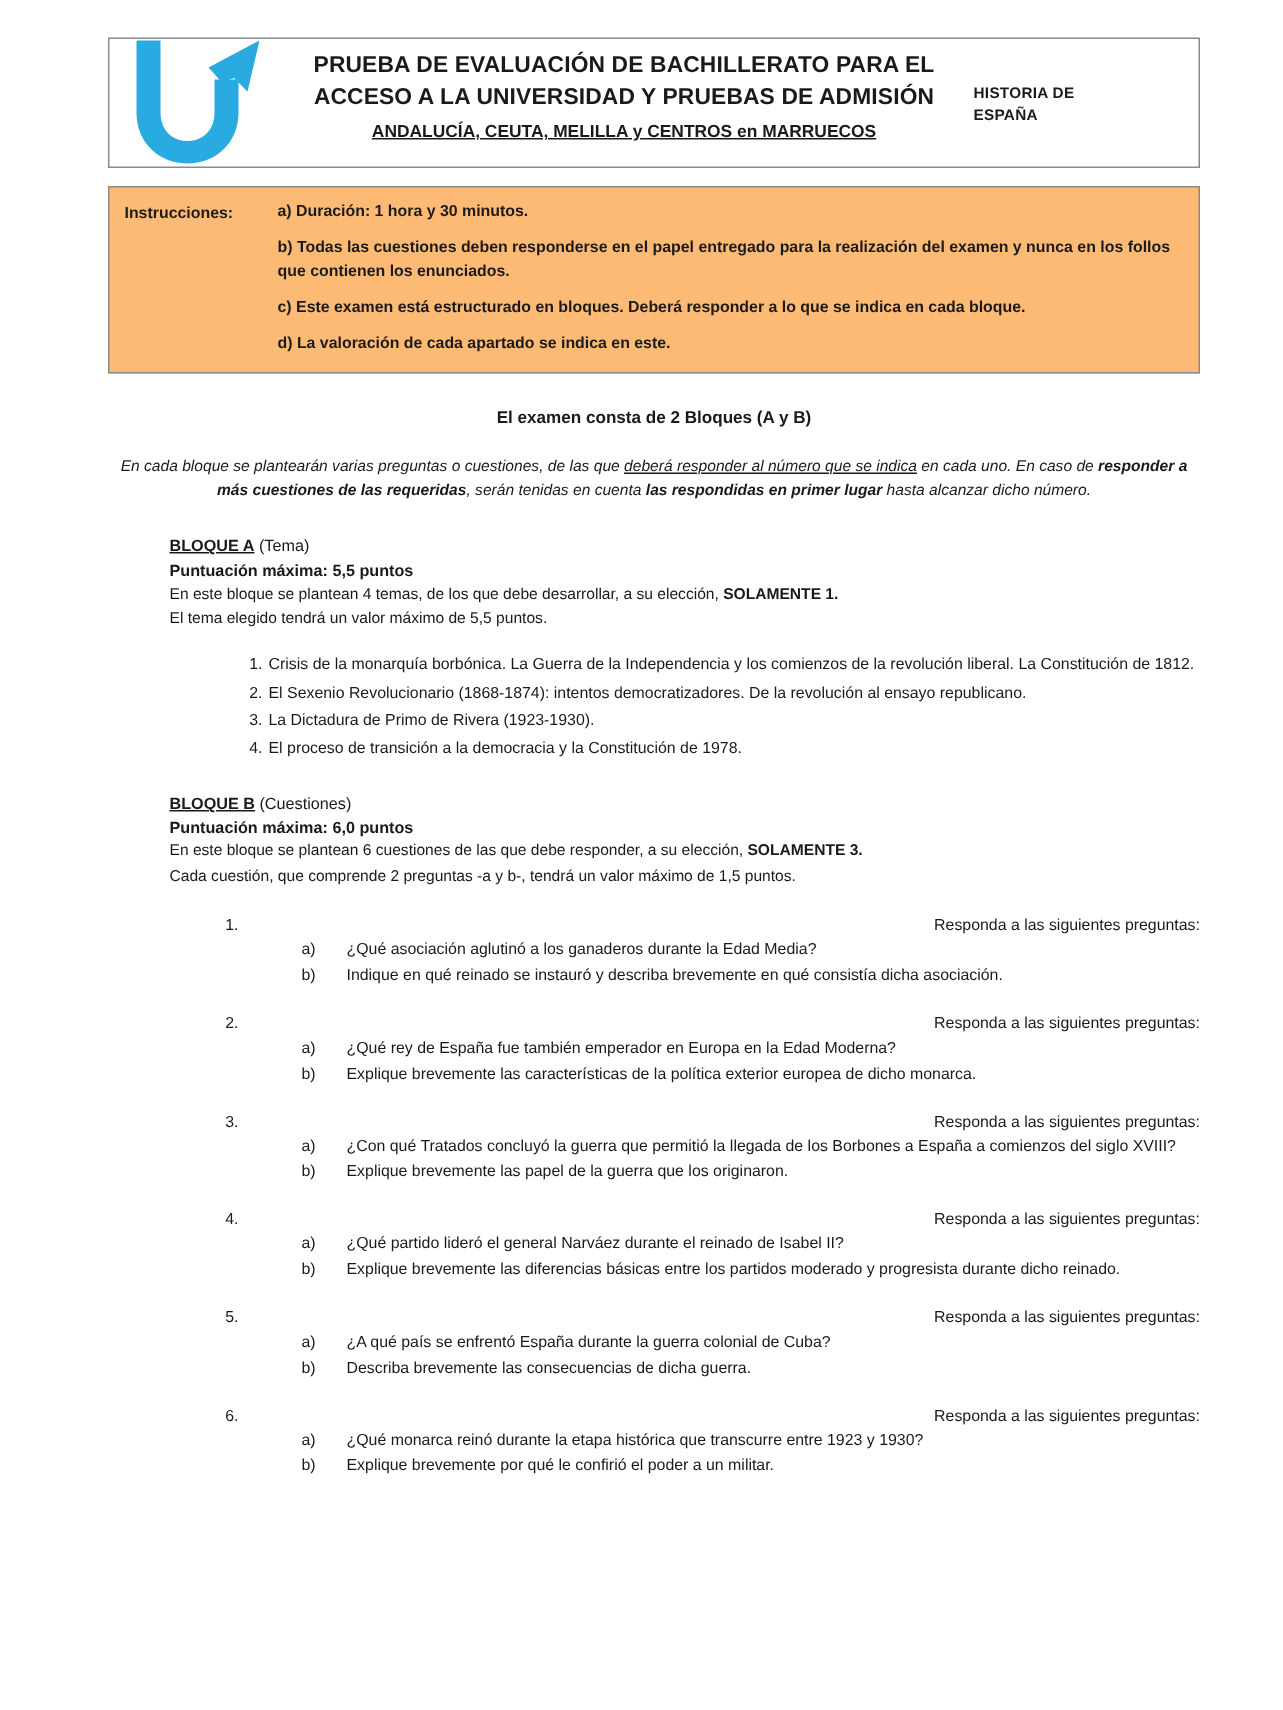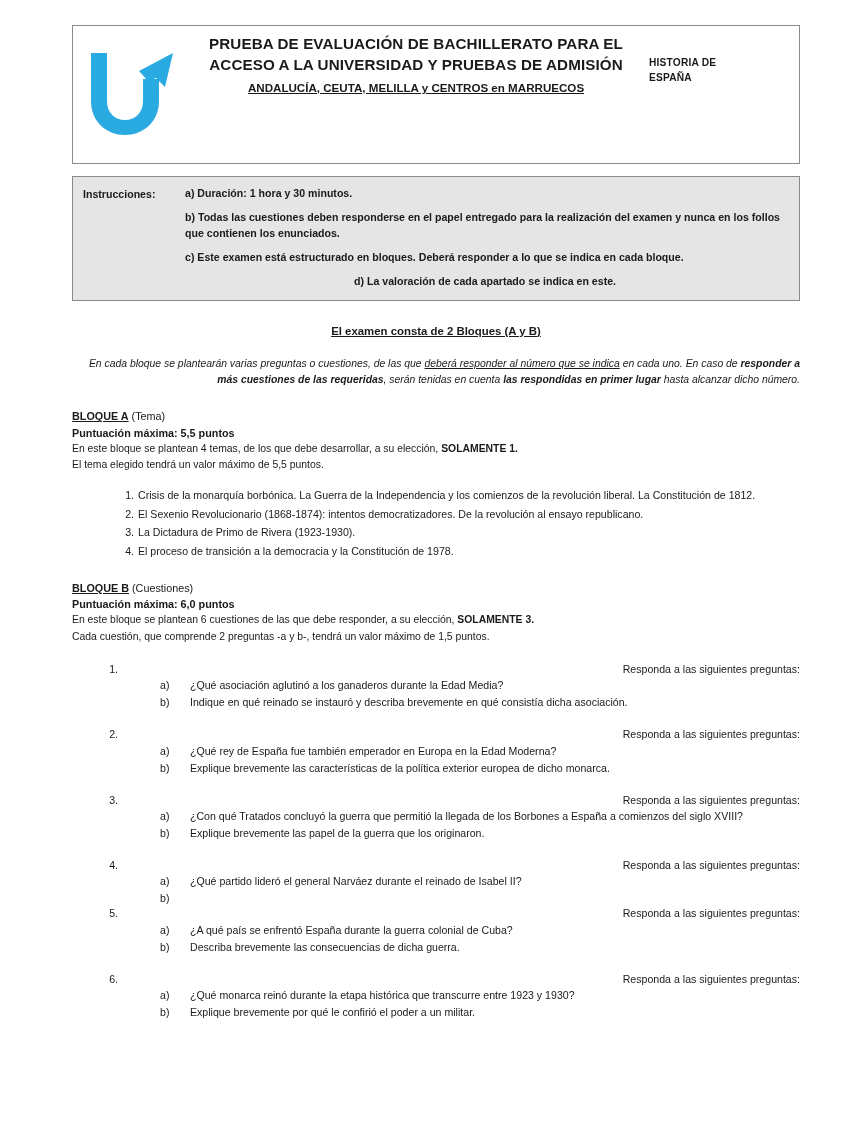--- a/index.html
+++ b/index.html
@@ -24,21 +24,21 @@
     left: 72px;
     top: 25px;
     width: 728px;
   }
 
   
   .header-box {
     border: 1px solid #8a8a8a;
     display: flex;
     align-items: stretch;
-    height: 139px;
+    height: 87px;
     box-sizing: border-box;
     background: #fff;
   }
   .logo-cell {
     width: 110px;
     flex: 0 0 110px;
     display: flex;
     align-items: center;
     justify-content: center;
     padding-left: 4px;
@@ -91,21 +91,21 @@
     letter-spacing: 0.2px;
   }
 
   
   .instructions-box {
     margin-top: 12px;
     border: 1px solid #8a8a8a;
     display: flex;
     box-sizing: border-box;
     padding: 9px 0 10px 0;
-    background: #e5e5e5;
+    background: #fdba74;
   }
   .instructions-label {
     width: 112px;
     flex: 0 0 112px;
     padding-left: 10px;
     box-sizing: border-box;
     font-size: 10.6px;
     font-weight: bold;
     line-height: 1.55;
   }
@@ -113,47 +113,47 @@
     flex: 1 1 auto;
     padding-right: 14px;
     box-sizing: border-box;
   }
   .instructions-list p {
     margin: 0 0 9px 0;
     font-size: 10.6px;
     font-weight: bold;
     line-height: 1.45;
   }
-  .instructions-list p:last-child { margin-bottom: 0; text-align: center; }
+  .instructions-list p:last-child { margin-bottom: 0; }
 
   
   .exam-consta {
     text-align: center;
     margin-top: 24px;
     font-size: 11.4px;
     font-weight: bold;
   }
   .exam-consta span {
-    text-decoration: underline;
   }
 
   
   .intro-para {
     margin-top: 19px;
     font-size: 10.4px;
     font-style: italic;
     line-height: 1.52;
-    text-align: right;
+    text-align: center;
   }
   .intro-para .u { text-decoration: underline; }
   .intro-para .b { font-weight: bold; }
 
   
   .block {
     margin-top: 21px;
+    margin-left: 41px;
   }
   .block-title {
     font-size: 10.8px;
     line-height: 1.5;
   }
   .block-title .bt-name {
     font-weight: bold;
     text-decoration: underline;
   }
   .block-title .bt-sub {
@@ -326,21 +326,21 @@
           <ol class="subparts">
             <li><span class="lbl">a)</span><span>¿Con qué Tratados concluyó la guerra que permitió la llegada de los Borbones a España a comienzos del siglo XVIII?</span></li>
             <li><span class="lbl">b)</span><span>Explique brevemente las papel de la guerra que los originaron.</span></li>
           </ol>
         </li>
 
         <li>
           <div class="q-stem">Responda a las siguientes preguntas:</div>
           <ol class="subparts">
             <li><span class="lbl">a)</span><span>¿Qué partido lideró el general Narváez durante el reinado de Isabel II?</span></li>
-            <li><span class="lbl">b)</span></li>
+            <li><span class="lbl">b)</span><span>Explique brevemente las diferencias básicas entre los partidos moderado y progresista durante dicho reinado.</span></li>
           </ol>
         </li>
 
         <li>
           <div class="q-stem">Responda a las siguientes preguntas:</div>
           <ol class="subparts">
             <li><span class="lbl">a)</span><span>¿A qué país se enfrentó España durante la guerra colonial de Cuba?</span></li>
             <li><span class="lbl">b)</span><span>Describa brevemente las consecuencias de dicha guerra.</span></li>
           </ol>
         </li>

